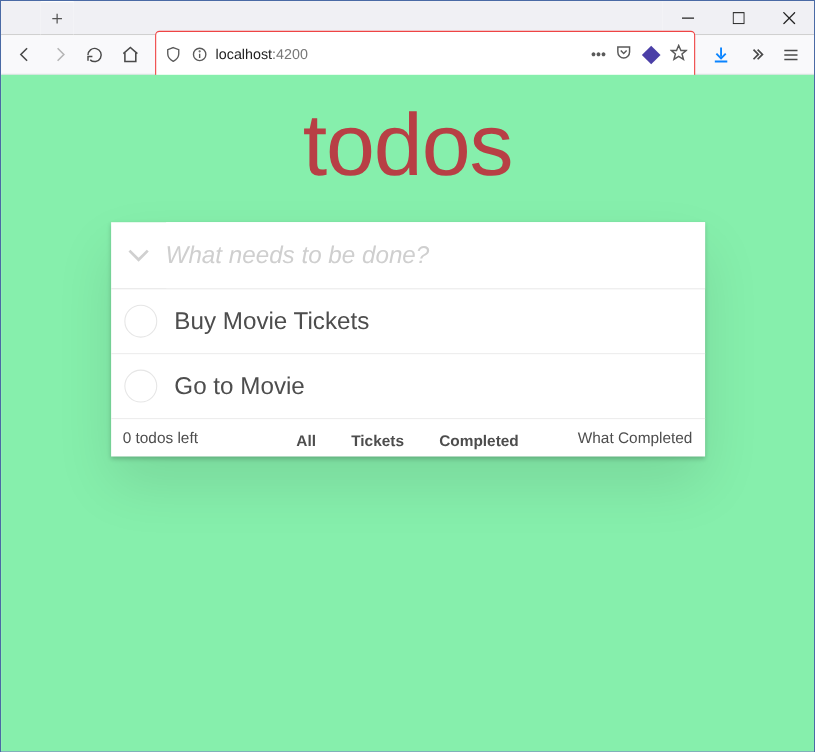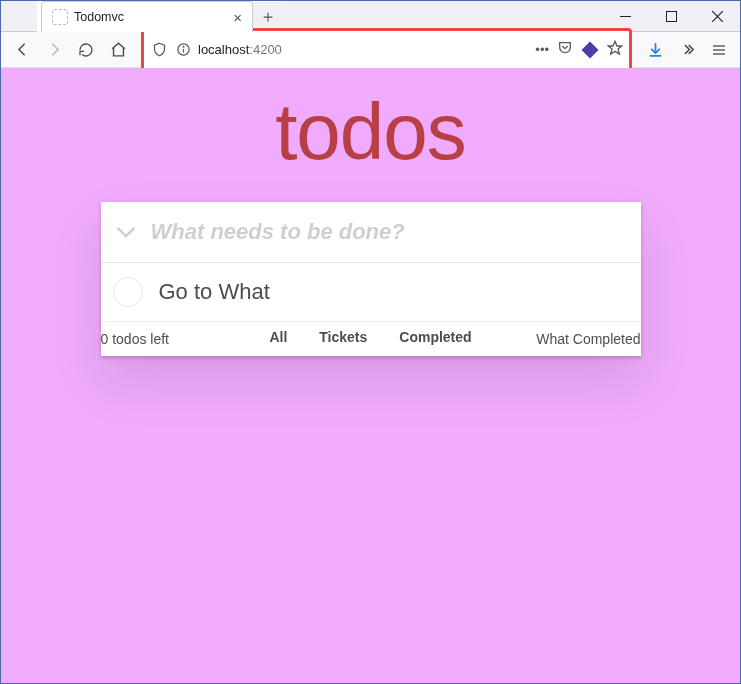--- a/index.html
+++ b/index.html
@@ -18,68 +18,61 @@
   .newtab { width: 30px; height: 30px; display: flex; align-items: center; justify-content: center; color: #555; font-size: 17px; cursor: pointer; background:#f0f0f4; border-bottom:1px solid #ccc;}
   .tab-strip-fill { flex: 1; height: 31px; background: #f0f0f4; border-bottom: 1px solid #ccc;}
   .win-controls { display: flex; height: 31px; background:#f0f0f4; border-bottom:1px solid #ccc;}
   .win-btn { width: 46px; height: 30px; display: flex; align-items: center; justify-content: center; color: #222; cursor: pointer; }
   .win-btn svg { width: 11px; height: 11px; }
 
   
   .toolbar { height: 36px; background: #f9f9fb; display: flex; align-items: center; padding: 0 6px; gap: 2px; border-bottom: 1px solid #e3e3e6; }
   .tbtn { width: 30px; height: 30px; display: flex; align-items: center; justify-content: center; color: #4a4a4a; border-radius: 4px; cursor: pointer; }
   .tbtn.disabled { color: #b5b5b5; }
-  .urlbar { flex: 1; height: 44px; margin: 0 6px; background: #fff; border: 3px solid #ef4444; border-radius: 4px; display: flex; align-items: center; padding: 12px 6px; font-size: 13px; color: #555; gap: 6px; }
+  .urlbar { flex: 1; height: 44px; margin: 0 6px; background: #fff; border: 1px solid #ef4444; border-radius: 4px; display: flex; align-items: center; padding: 12px 6px; font-size: 13px; color: #555; gap: 6px; }
   .urlbar .shield, .urlbar .info { display:flex; align-items:center; justify-content:center; width:18px; color:#5a5a5a;}
   .urlbar .addr { flex: 1; color: #777; }
   .urlbar .addr .host { color: #222; }
   .urlbar .right-icons { display:flex; align-items:center; gap:8px; color:#5a5a5a;}
   .ext-container { width:18px; height:18px; display:flex; align-items:center; justify-content:center;}
   .ext-diamond { width:12px; height:12px; background:#4b3fa7; transform:rotate(45deg);}
   .dl-icon { color:#0a84ff; }
 
   
-  .viewport { flex:1; background:#f0abfc; overflow:hidden; position:relative; }
+  .viewport { flex:1; background:#86efac; overflow:hidden; position:relative; }
   .todoapp-wrap { width:100%; display:flex; flex-direction:column; align-items:center; }
   h1.app-title { font-size: 80px; font-weight: 200; color:#b83f45; text-align:center; margin: 18px 0 24px; letter-spacing: -1px; font-family: "Helvetica Neue", Arial, sans-serif;}
   .todoapp { width: 540px; background:#fff; box-shadow: 0 2px 4px rgba(0,0,0,0.2), 0 25px 50px rgba(0,0,0,0.1); position:relative; }
   .new-todo-row { display:flex; align-items:center; border-bottom:1px solid #e6e6e6; }
   .toggle-all { width:50px; height:60px; display:flex; align-items:center; justify-content:center; color:#d0d0d0; cursor:pointer; }
   .toggle-all svg { width:20px; height:14px; transform: rotate(0deg);}
-  .new-todo { flex:1; border:none; height:60px; font-size:22px; font-style:italic; color:#9f9f9f; outline:none; font-family: "Helvetica Neue", Arial, sans-serif; font-weight:700;}
+  .new-todo { flex:1; border:none; height:60px; font-size:22px; font-style:italic; color:#9f9f9f; outline:none; font-family: "Helvetica Neue", Arial, sans-serif; font-weight:400;}
   .new-todo::placeholder { color:#cfcfcf; font-style:italic; }
   ul.todo-list { list-style:none; }
   ul.todo-list li { border-bottom:1px solid #ededed; display:flex; align-items:center; padding: 14px 14px 14px 12px; font-size:22px; color:#4d4d4d; font-weight:300; font-family:"Helvetica Neue",Arial,sans-serif;}
   .chk { width:30px; height:30px; border:1px solid #e6e6e6; border-radius:50%; margin-right:16px; cursor:pointer; flex-shrink:0;}
-  .footer { display:flex; align-items:flex-end; padding: 9px 0; font-size:14px; color:#4d4d4d; position:relative; }
+  .footer { display:flex; align-items:flex-start; padding: 9px 11px; font-size:14px; color:#4d4d4d; position:relative; }
   .footer::before {
     content:""; position:absolute; left:0; right:0; bottom:0; height:50px;
     box-shadow: 0 1px 1px rgba(0,0,0,0.2),
                 0 8px 0 -3px #f6f6f6, 0 9px 1px -3px rgba(0,0,0,0.2),
                 0 16px 0 -6px #f6f6f6, 0 17px 2px -6px rgba(0,0,0,0.2);
     z-index:-1;
   }
   .filters { position:absolute; left:0; right:0; display:flex; justify-content:center; gap:20px;font-weight:bold; }
   .filters span { cursor:pointer; padding:2px 6px; border-radius:3px; }
   .clear { margin-left:auto; cursor:pointer; }
 </style>
 </head>
 <body>
 
 <div class="window">
 
   <div class="titlebar">
     <div class="tab-spacer-left"></div>
-    <div class="tab-strip">
-      <div class="tab">
-        <span class="favicon"></span>
-        <span>Todomvc</span>
-        <span class="tab-close">×</span>
-      </div>
-    </div>
     <div class="newtab">＋</div>
     <div class="tab-strip-fill"></div>
     <div class="win-controls">
       <div class="win-btn">
         <svg viewBox="0 0 11 11">
             <line x1="0" y1="5.5" x2="11" y2="5.5" stroke="currentColor" stroke-width="1"></line>
           </svg>
       </div>
       <div class="win-btn">
         <svg viewBox="0 0 11 11">
@@ -186,21 +179,25 @@
             <svg viewBox="0 0 24 16">
                 <polyline points="2 3 12 13 22 3" fill="none" stroke="currentColor" stroke-width="3"></polyline>
               </svg>
           </span>
           <input class="new-todo" placeholder="What needs to be done?" style="">
         </div>
 
         <ul class="todo-list">
           <li>
             <span class="chk"></span>
-            <span>Go to What</span>
+            <span>Buy Movie Tickets</span>
+          </li>
+          <li>
+            <span class="chk"></span>
+            <span>Go to Movie</span>
           </li>
         </ul>
 
         <footer class="footer">
           <span>0 todos left</span>
           <div class="filters">
             <span>All</span>
             <span>Tickets</span>
             <span>Completed</span>
           </div>

